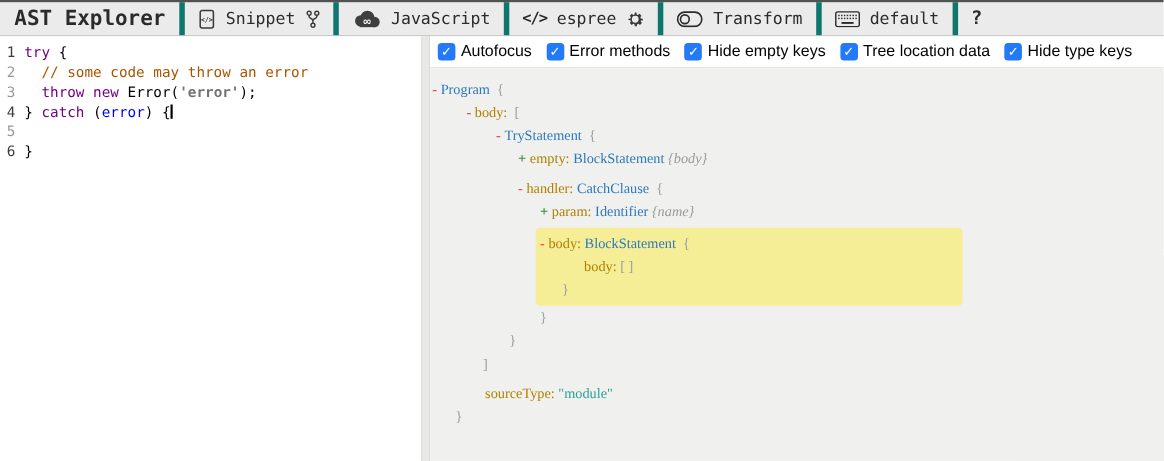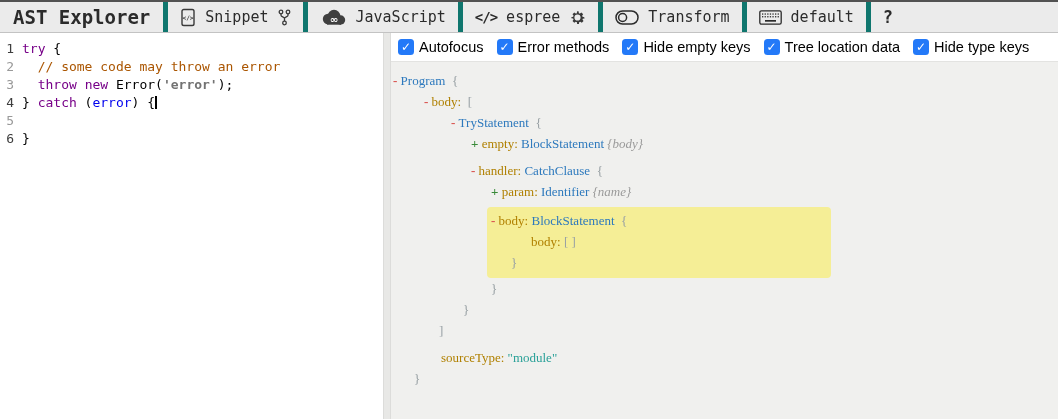--- a/index.html
+++ b/index.html
@@ -185,21 +185,21 @@
             <span>Hide type keys</span>
           </label>
         </div>
       <div class="tree">
           <div class="tline" style="padding-left: 2px;"><span class="t-minus">- </span><span class="t-name">Program</span><span class="t-punct">  {</span></div>
           <div class="tline" style="padding-left: 33px;"><span class="t-minus">- </span><span class="t-key">body:</span><span class="t-punct">  [</span></div>
           <div class="tline" style="padding-left: 60px;"><span class="t-minus">- </span><span class="t-name">TryStatement</span><span class="t-punct">  {</span></div>
           <div class="tline" style="padding-left: 80px;"><span class="t-plus">+ </span><span class="t-key">empty:</span><span class="t-plain"> </span><span class="t-name">BlockStatement</span><span class="t-hint"> {body}</span></div>
           <div class="tline gap" style="padding-left: 80px;"><span class="t-minus">- </span><span class="t-key">handler:</span><span class="t-plain"> </span><span class="t-name">CatchClause</span><span class="t-punct">  {</span></div>
           <div class="tline" style="padding-left: 100px;"><span class="t-plus">+ </span><span class="t-key">param:</span><span class="t-plain"> </span><span class="t-name">Identifier</span><span class="t-hint"> {name}</span></div>
-          <div class="hlbox" style="margin-left: 96px; width: 344px;">
+          <div class="hlbox" style="margin-left: 96px; width: 388px;">
             <div class="tline" style="padding-left: 4px;"><span class="t-minus">- </span><span class="t-key">body:</span><span class="t-plain"> </span><span class="t-name">BlockStatement</span><span class="t-punct">  {</span></div>
             <div class="tline" style="padding-left: 44px;"><span class="t-key">body:</span><span class="t-punct"> [ ]</span></div>
             <div class="tline" style="padding-left: 24px;"><span class="t-punct">}</span></div>
           </div>
           <div class="tline" style="padding-left: 100px;"><span class="t-punct">}</span></div>
           <div class="tline" style="padding-left: 72px;"><span class="t-punct">}</span></div>
           <div class="tline" style="padding-left: 48px;"><span class="t-punct">]</span></div>
           <div class="tline gap" style="padding-left: 50px;"><span class="t-key">sourceType:</span><span class="t-string"> "module"</span></div>
           <div class="tline" style="padding-left: 23px;"><span class="t-punct">}</span></div>
         </div>

